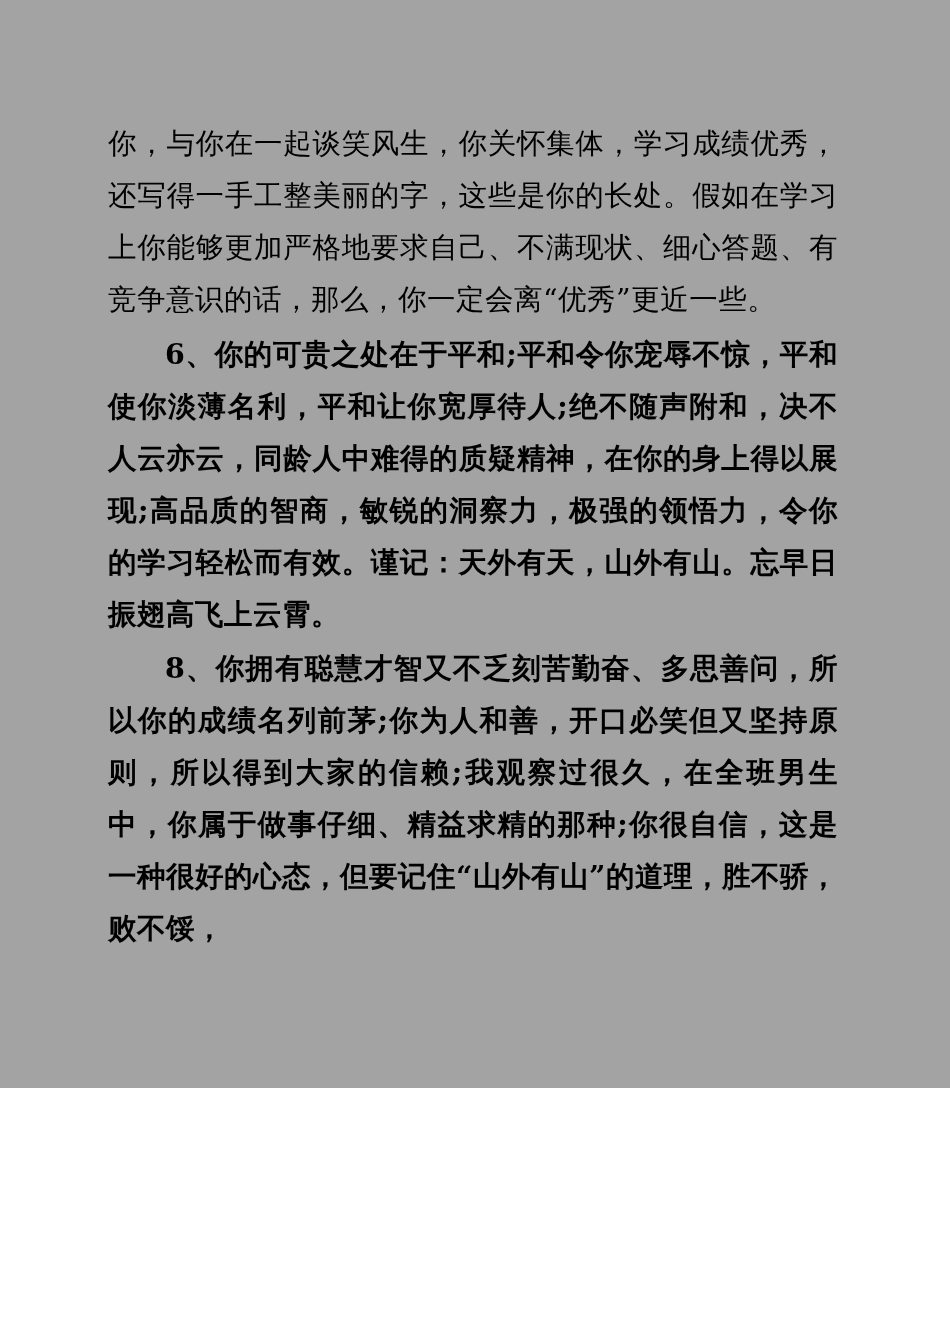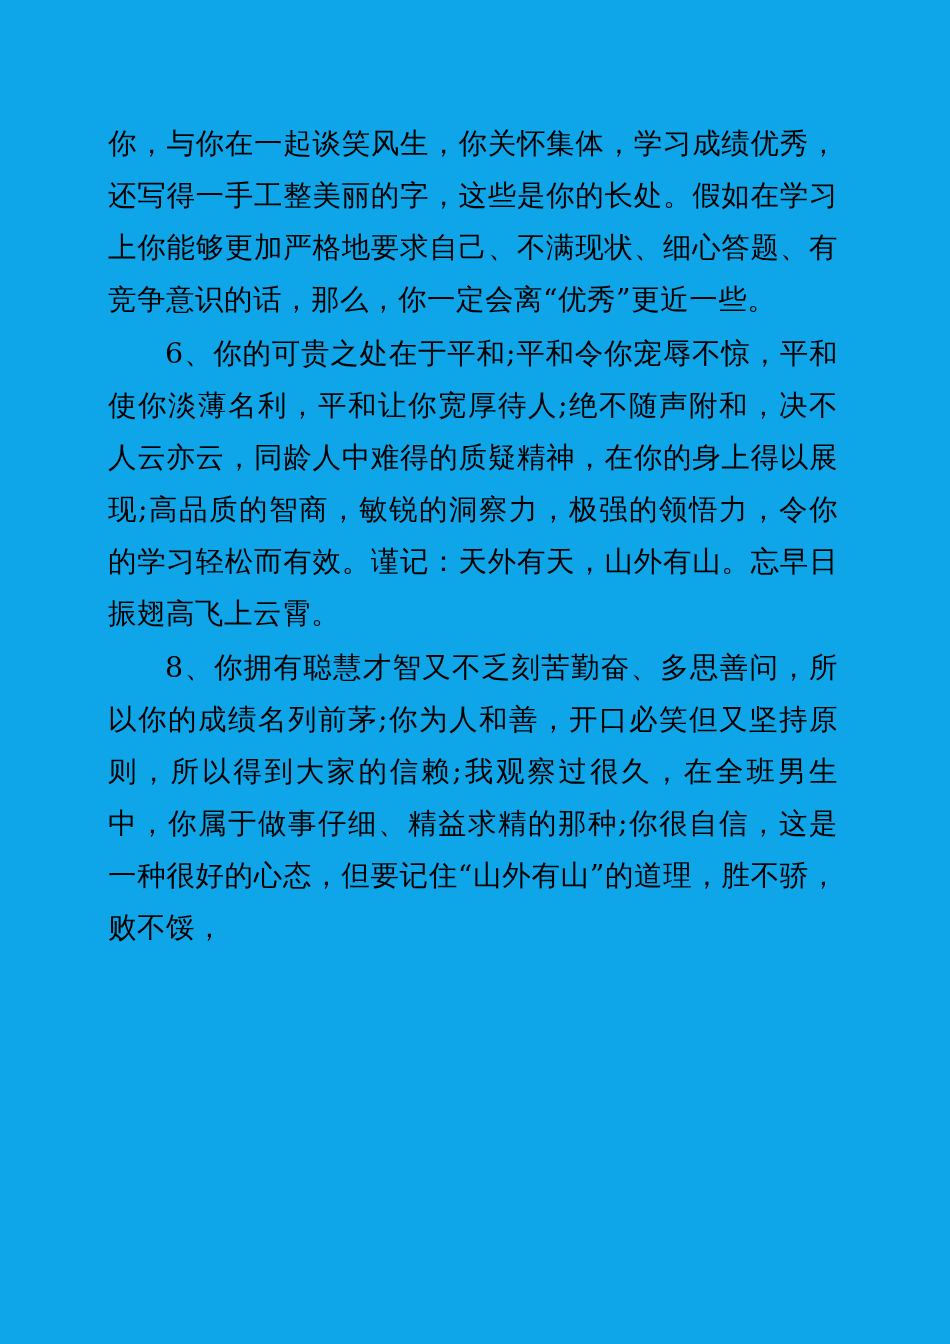--- a/index.html
+++ b/index.html
@@ -10,38 +10,39 @@
   body {
     width: 950px;
     height: 1344px;
     font-family: "DejaVu Serif", "Liberation Serif", serif;
     color: #000000;
     overflow: hidden;
   }
   .page {
     position: relative;
     width: 950px;
-    height: 1344px;
-    background: #0ea5e9;
+    height: 1088px;
+    background: #a3a3a3;
     box-sizing: border-box;
     padding: 118px 112px 60px 108px;
   }
   .doc-body {
     font-size: 28.5px;
     line-height: 52px;
     letter-spacing: 0.5px;
     text-align: justify;
     text-justify: inter-ideograph;
   }
   .para {
     margin: 0 0 0 0;
     text-indent: 0;
   }
   .para + .para {
     margin-top: 2px;
+    font-weight: bold;
   }
   .indent {
     text-indent: 2em;
   }
 </style>
 </head>
 <body>
 
 <div class="page">
   <div class="doc-body">

